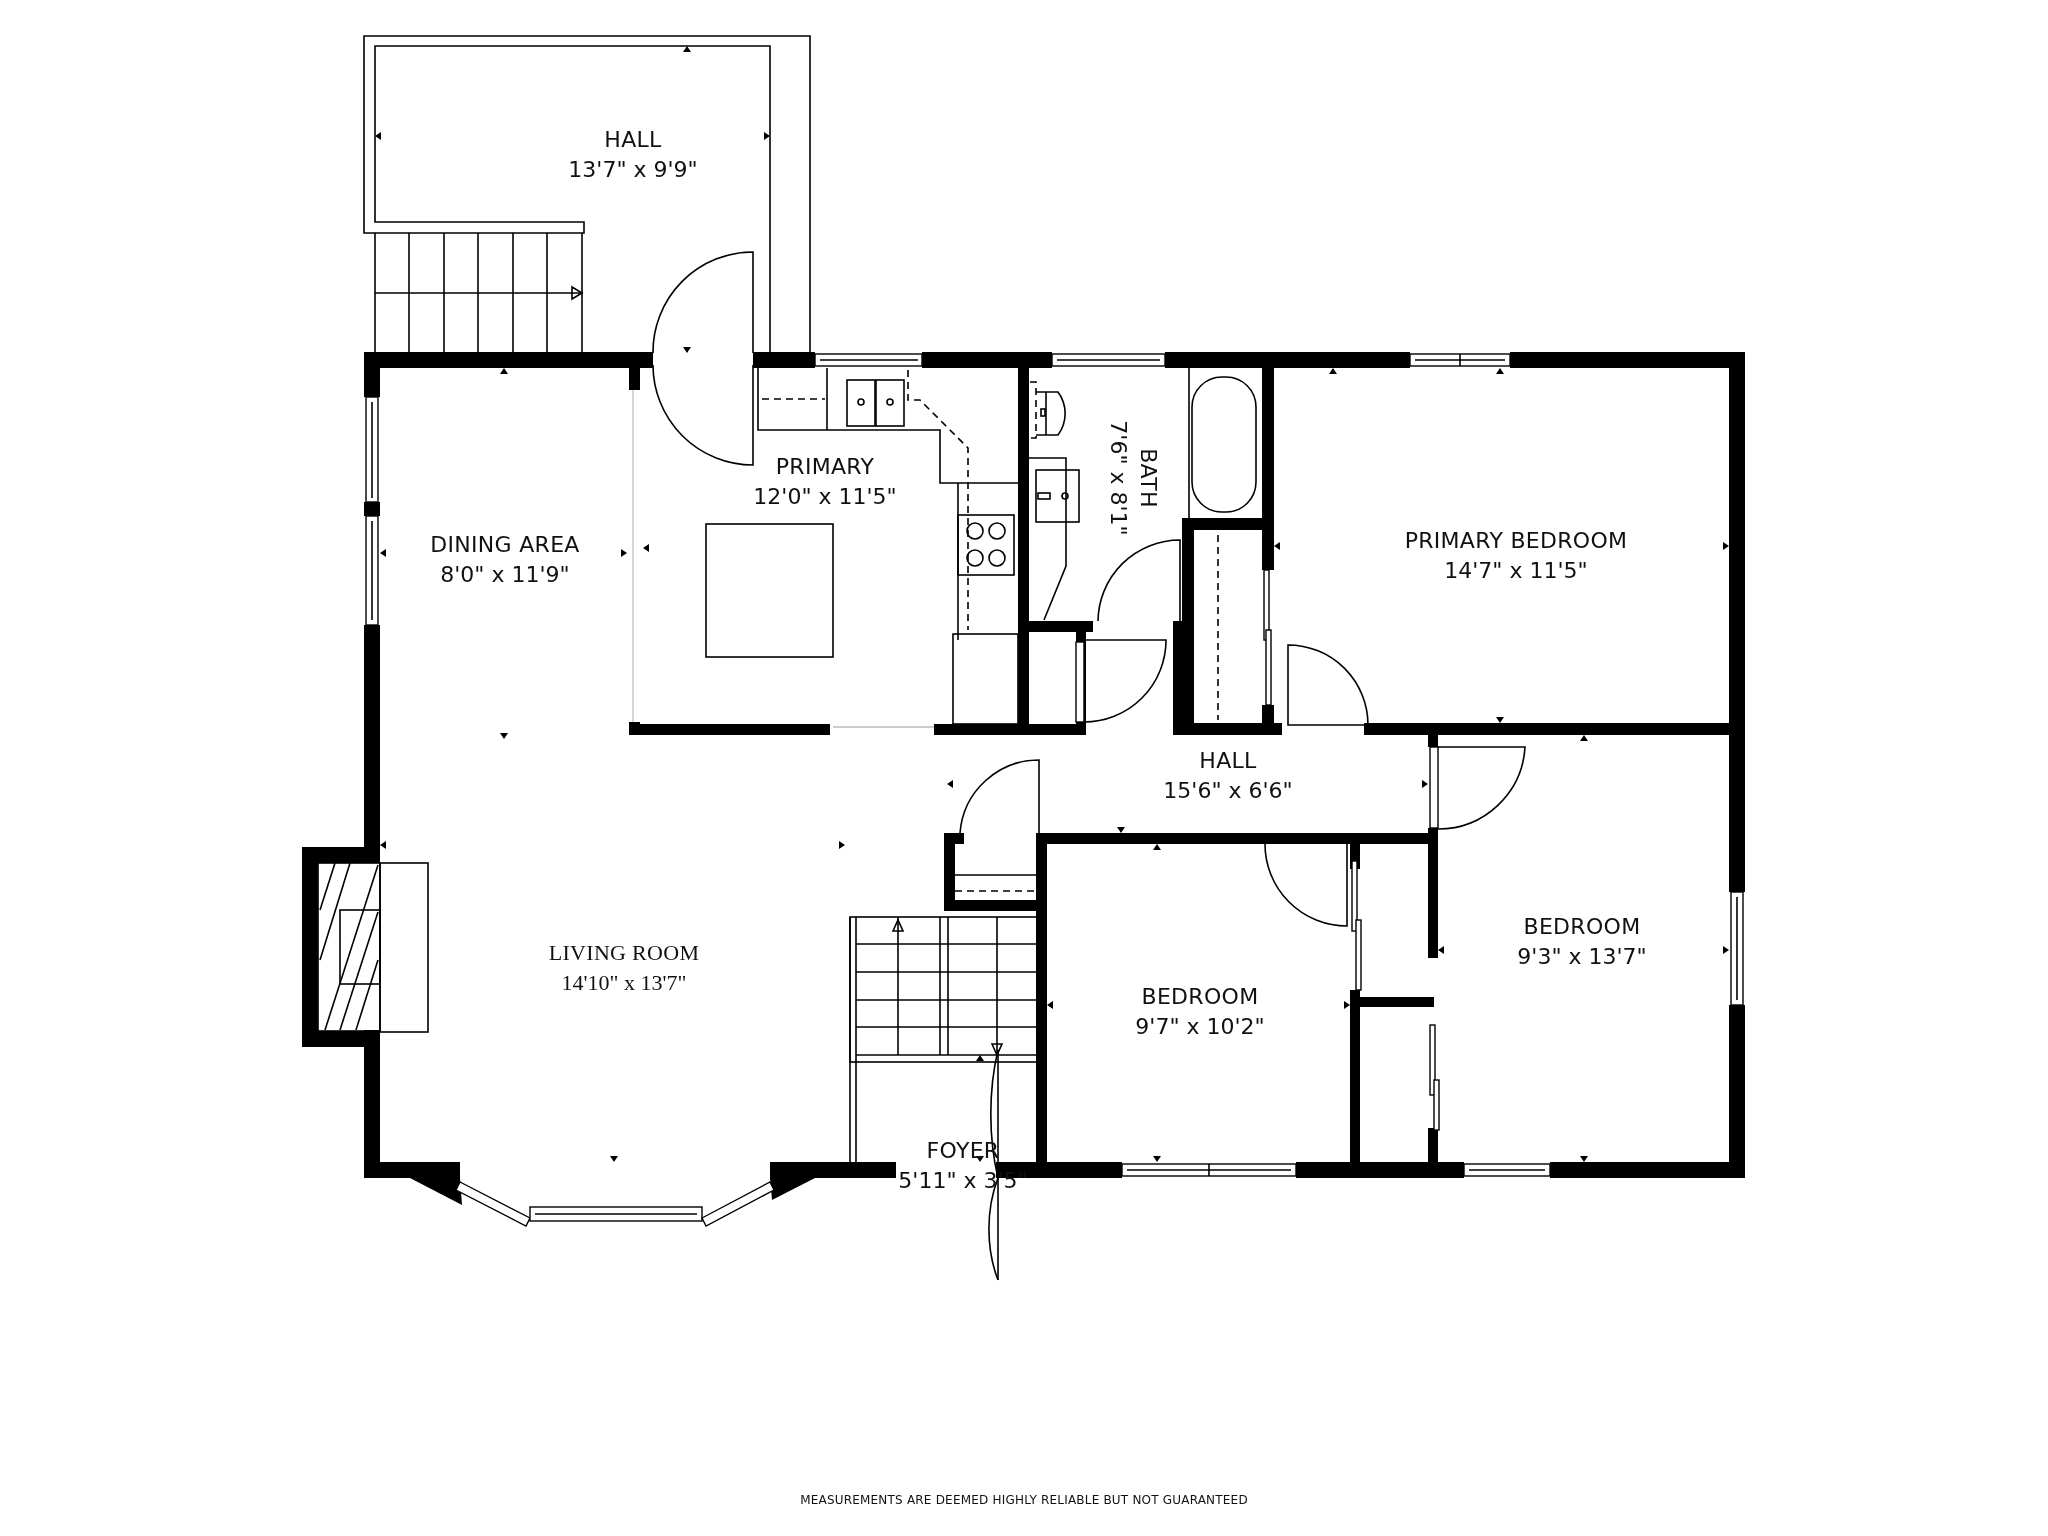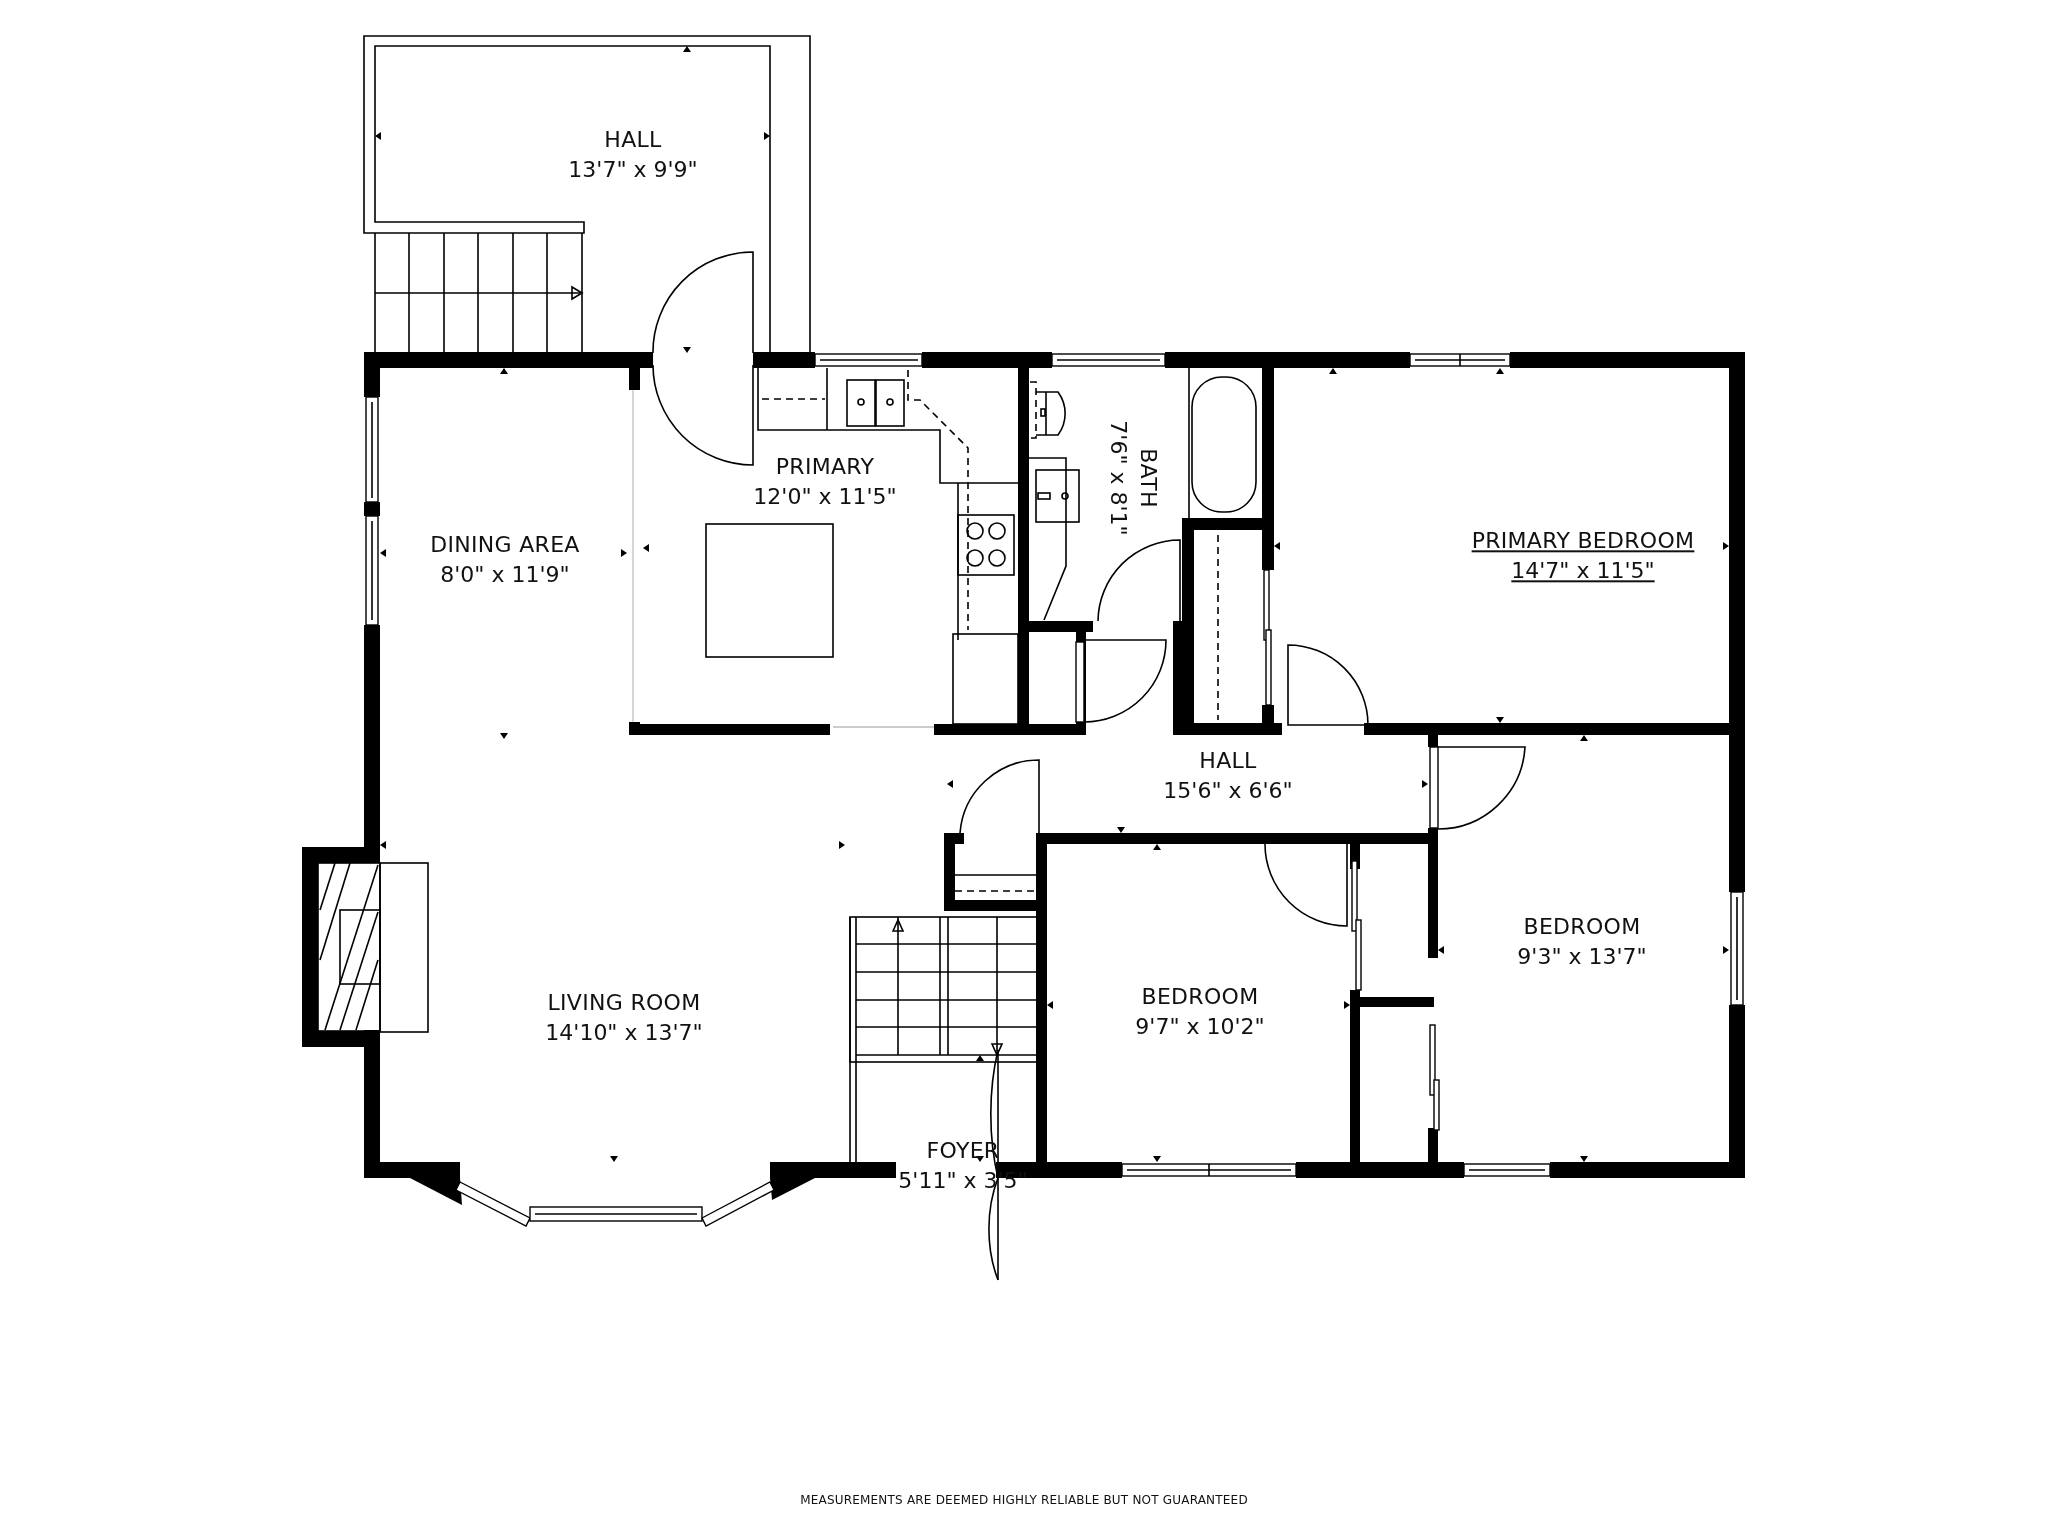--- a/index.html
+++ b/index.html
@@ -274,33 +274,33 @@
   <span class="room-dim">13'7" x 9'9"</span>
 </div>
 <div class="room-label" style="left:825px; top:482px;">
   <span class="room-name">PRIMARY</span>
   <span class="room-dim">12'0" x 11'5"</span>
 </div>
 <div class="room-label rot" style="left:1133px; top:478px;">
   <span class="room-name">BATH</span>
   <span class="room-dim">7'6" x 8'1"</span>
 </div>
-<div class="room-label" style="left:1583px; top:556px;text-decoration:underline;">
+<div class="room-label" style="left:1516px; top:556px;">
   <span class="room-name">PRIMARY BEDROOM</span>
   <span class="room-dim">14'7" x 11'5"</span>
 </div>
 <div class="room-label" style="left:505px; top:560px;">
   <span class="room-name">DINING AREA</span>
   <span class="room-dim">8'0" x 11'9"</span>
 </div>
 <div class="room-label" style="left:1228px; top:776px;">
   <span class="room-name">HALL</span>
   <span class="room-dim">15'6" x 6'6"</span>
 </div>
-<div class="room-label" style="left:624px; top:1018px;">
+<div class="room-label" style="left:624px; top:968px;font-family:Liberation Serif, serif;">
   <span class="room-name">LIVING ROOM</span>
   <span class="room-dim">14'10" x 13'7"</span>
 </div>
 <div class="room-label" style="left:1582px; top:942px;">
   <span class="room-name">BEDROOM</span>
   <span class="room-dim">9'3" x 13'7"</span>
 </div>
 <div class="room-label" style="left:1200px; top:1012px;">
   <span class="room-name">BEDROOM</span>
   <span class="room-dim">9'7" x 10'2"</span>

